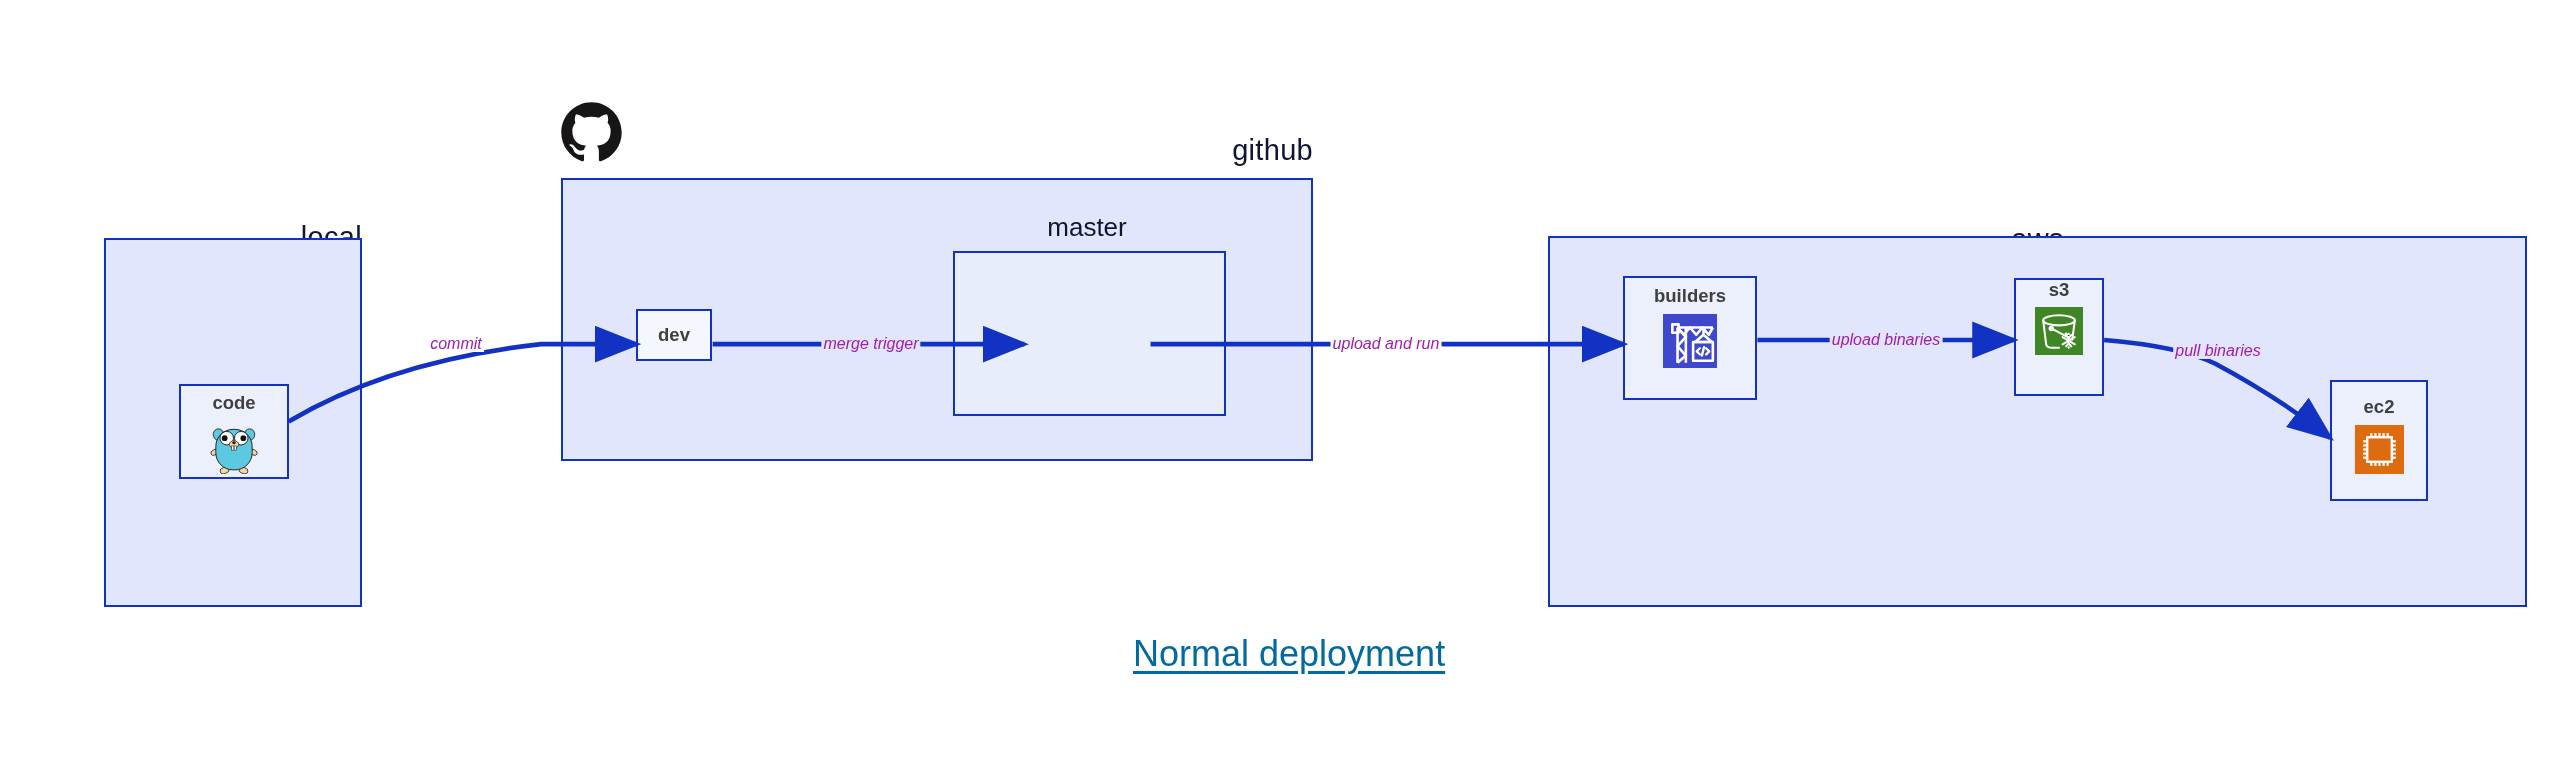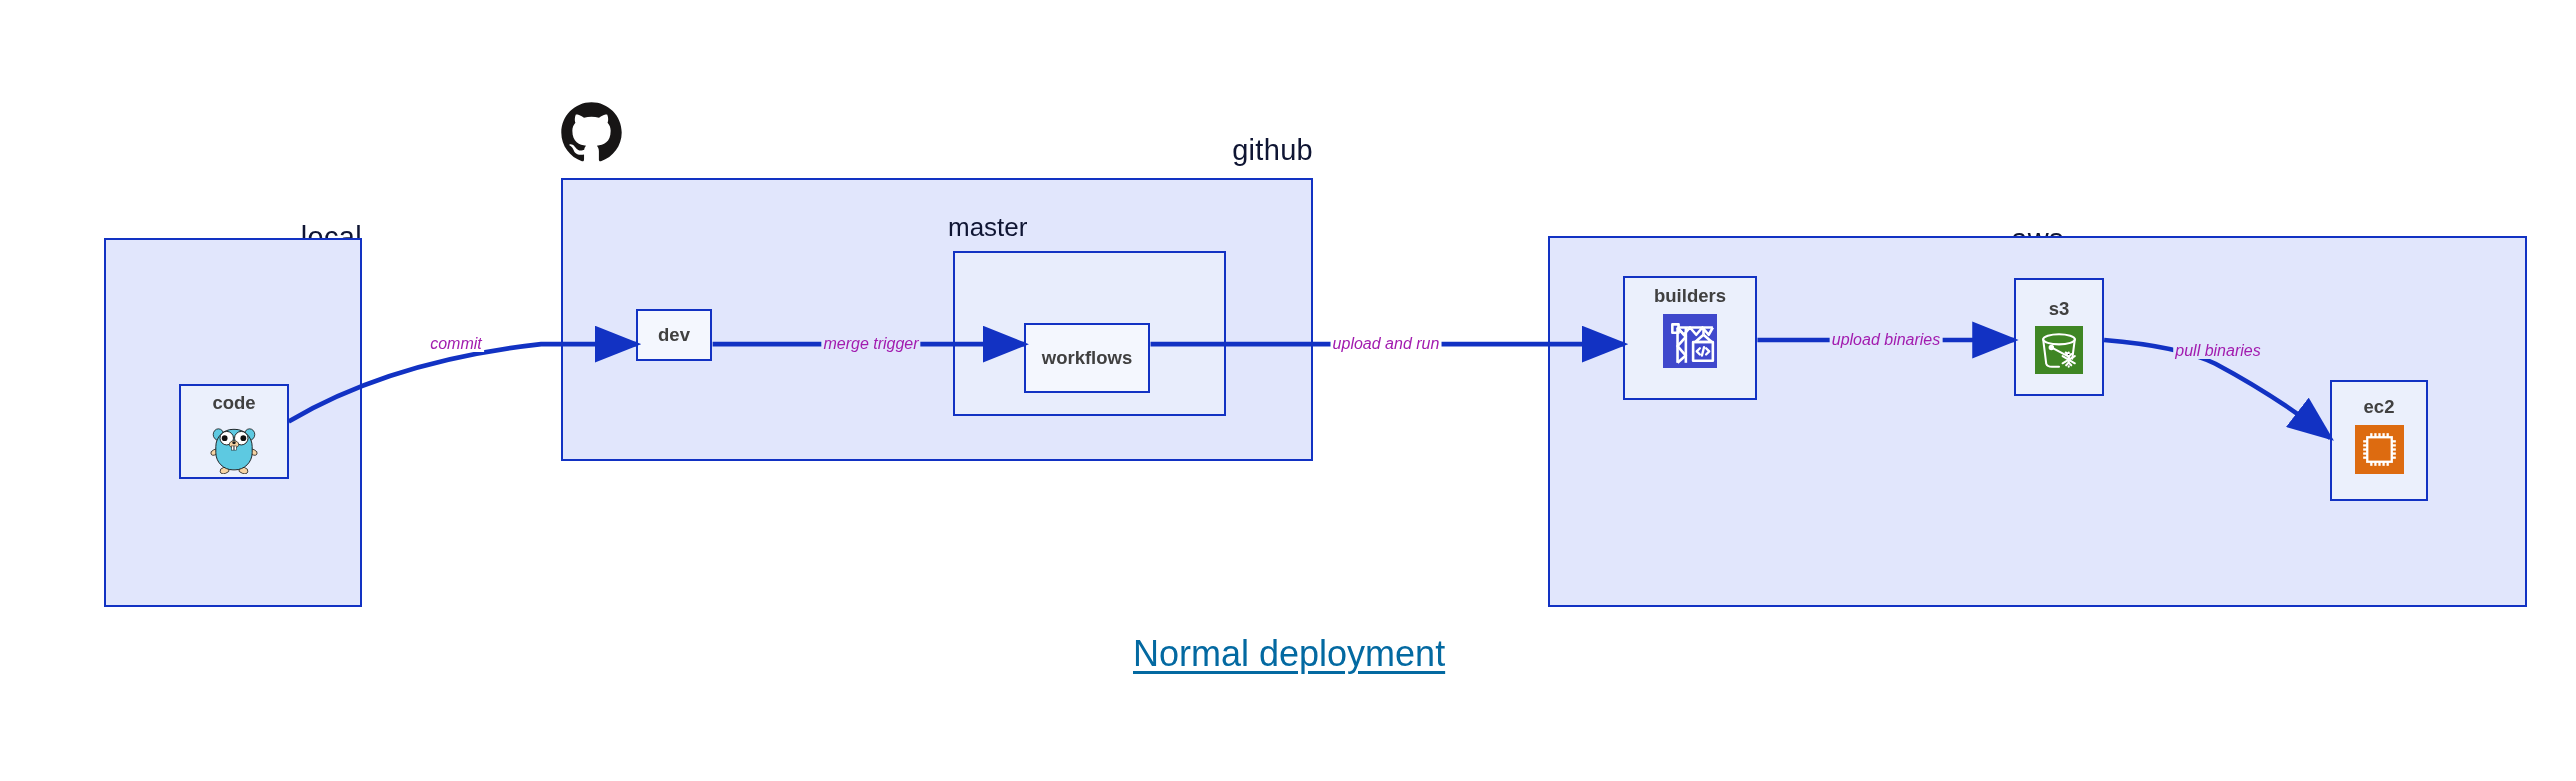--- a/index.html
+++ b/index.html
@@ -166,30 +166,27 @@
 
   <div id="github-logo">
     <svg width="63" height="63" viewBox="0 0 98 98" xmlns="http://www.w3.org/2000/svg">
       <path fill="#171515" d="M49 2C23.1 2 2 23.1 2 49c0 20.8 13.5 38.4 32.2 44.6 2.4.4 3.2-1 3.2-2.3v-8.1c-13.1 2.8-15.9-6.3-15.9-6.3-2.1-5.5-5.2-6.9-5.2-6.9-4.3-2.9.3-2.9.3-2.9 4.7.3 7.2 4.8 7.2 4.8 4.2 7.2 11.1 5.1 13.8 3.9.4-3.1 1.6-5.1 3-6.3-10.4-1.2-21.4-5.2-21.4-23.2 0-5.1 1.8-9.3 4.8-12.6-.5-1.2-2.1-5.9.5-12.4 0 0 3.9-1.3 12.8 4.8 3.7-1 7.7-1.5 11.7-1.6 4 0 8 .5 11.7 1.6 8.9-6.1 12.8-4.8 12.8-4.8 2.6 6.5 1 11.2.5 12.4 3 3.3 4.8 7.5 4.8 12.6 0 18.1-11 22-21.5 23.2 1.7 1.5 3.2 4.4 3.2 8.8v13c0 1.3.8 2.8 3.2 2.3C82.5 87.4 96 69.8 96 49 96 23.1 74.9 2 49 2z"></path>
     </svg>
   </div>
 
   <div class="group-label" style="left:571px; top:134px; width:742px; text-align:right;">github</div>
   <div class="group-box" id="group-github" style="left:561px; top:178px; width:752px; height:283px;"></div>
 
-  <div class="sub-label" style="left:948px; top:212px; width:278px; ">master</div>
+  <div class="sub-label" style="left:948px; top:212px; width:278px; text-align:center;">master</div>
   <div class="sub-box" id="subgroup-master" style="left:953px; top:251px; width:273px; height:165px;"></div>
 
   <div class="node-box node-plain" id="node-dev" style="left:636px; top:309px; width:76px; height:52px;">
     <span class="node-title">dev</span>
   </div>
 
-  <div class="node-box node-plain" id="node-workflows" style="left:1024px; top:323px; width:126px; height:70px;">
-    <span class="node-title">workflows</span>
-  </div>
 
   <div class="group-label" style="left:1548px; top:196px; width:979px; text-align:center;margin-top:27px;">aws</div>
   <div class="group-box" id="group-aws" style="left:1548px; top:236px; width:979px; height:371px;"></div>
 
   <div class="node-box" id="node-builders" style="left:1623px; top:276px; width:134px; height:124px; padding-top:9.3px;">
     <span class="node-title">builders</span>
     <span class="node-icon" style="margin-top:8.2px;">
       <svg width="54" height="54" viewBox="0 0 104 104" xmlns="http://www.w3.org/2000/svg">
         <rect width="104" height="104" fill="#3F48CC"></rect>
         <g fill="none" stroke="#FFFFFF" stroke-width="5" stroke-linejoin="round">
@@ -210,21 +207,21 @@
         </g>
         <g fill="none" stroke="#FFFFFF" stroke-width="4.5" stroke-linecap="round" stroke-linejoin="round">
           <path d="M71 66 L65 72 L71 78"></path>
           <path d="M83 66 L89 72 L83 78"></path>
           <path d="M79 64 L75 80"></path>
         </g>
       </svg>
     </span>
   </div>
 
-  <div class="node-box" id="node-s3" style="left:2014px; top:278px; width:90px; height:118px; padding-top:20px;">
+  <div class="node-box" id="node-s3" style="left:2014px; top:278px; width:90px; height:118px; padding-top:1px;">
     <span class="node-title">s3</span>
     <span class="node-icon" style="margin-top:7.2px;">
       <svg width="48" height="48" viewBox="0 0 94 94" xmlns="http://www.w3.org/2000/svg">
         <rect width="94" height="94" fill="#3F8624"></rect>
         <g fill="none" stroke="#FFFFFF" stroke-width="4" stroke-linecap="round" stroke-linejoin="round">
 
           <path d="M16 26 L22 74 Q24 80 33 80 L47 80"></path>
           <path d="M78 26 L73 64"></path>
 
           <ellipse cx="47" cy="26" rx="31" ry="10"></ellipse>

